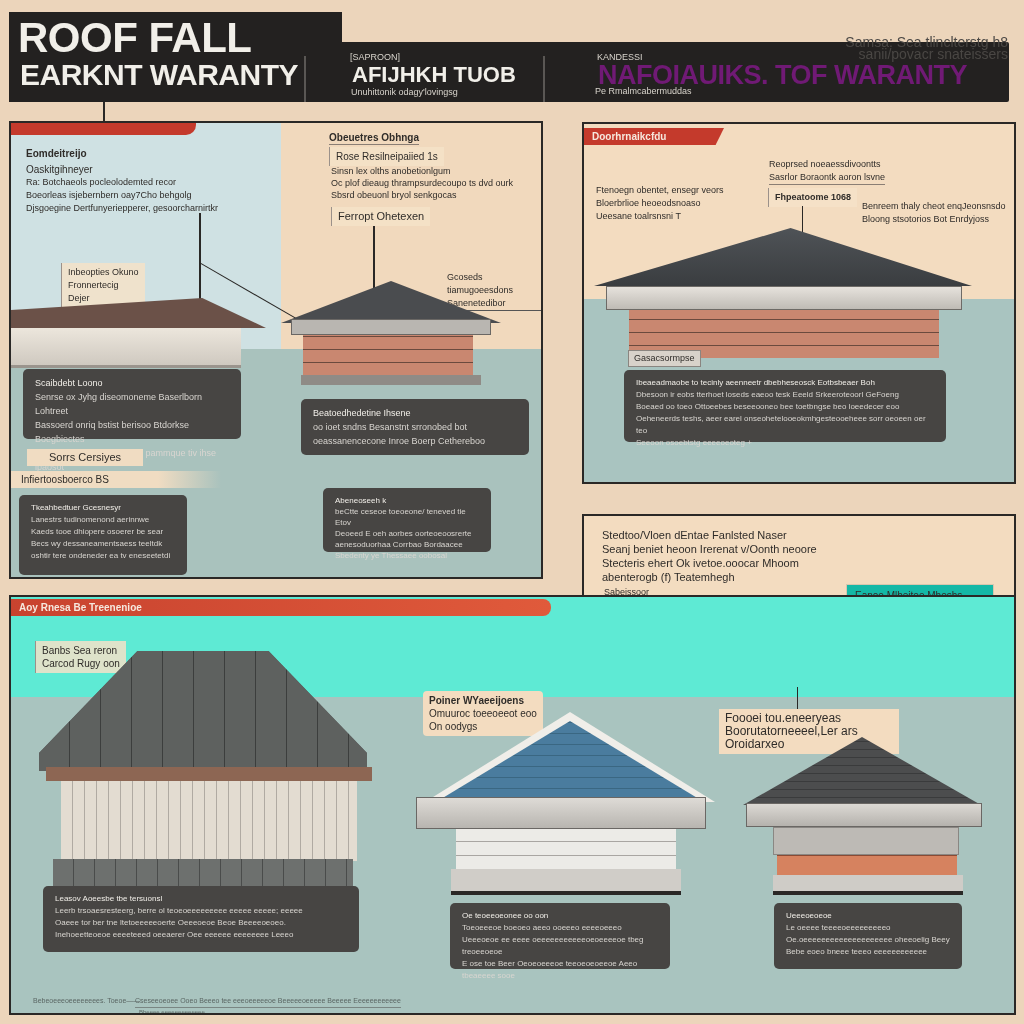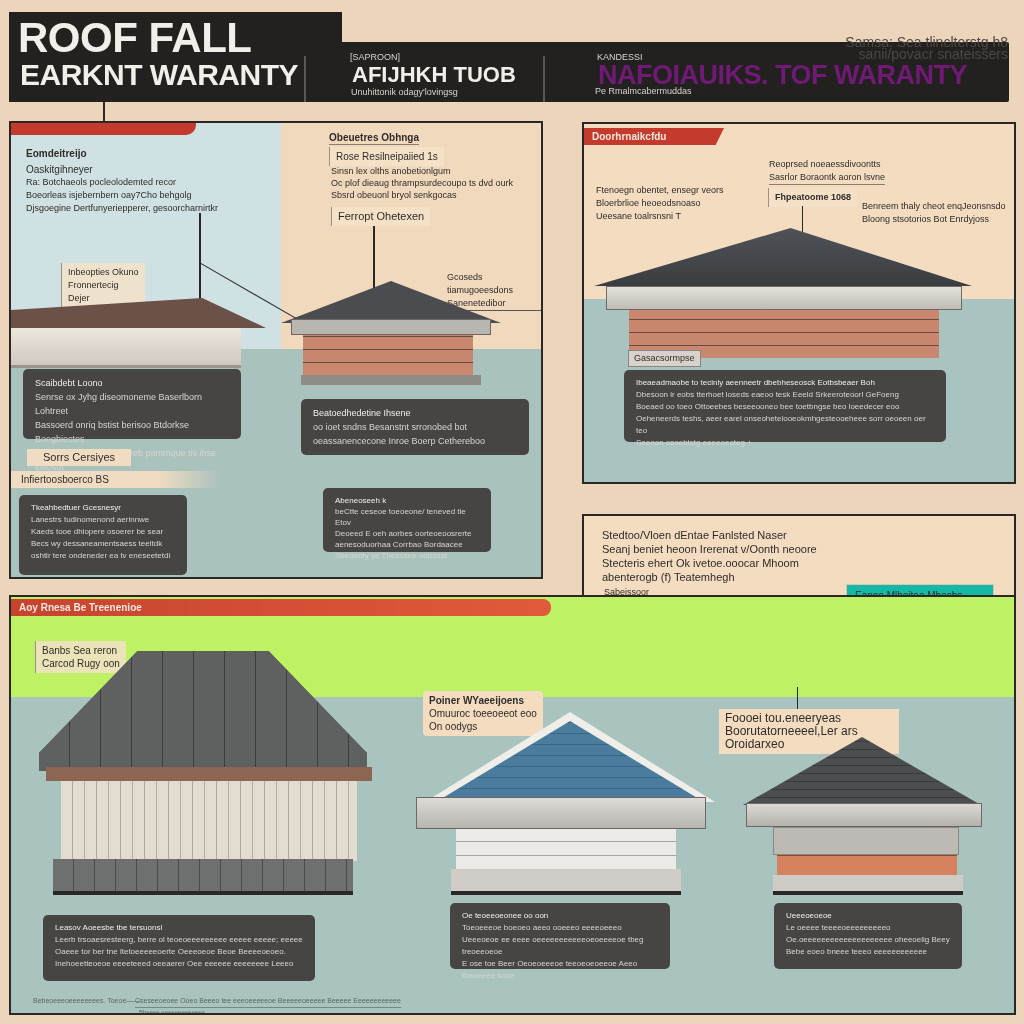--- a/index.html
+++ b/index.html
@@ -100,21 +100,21 @@
     <div class="h">Scaibdebt Loono</div>
     <div>Senrse ox Jyhg diseomoneme Baserlborn Lohtreet</div>
     <div>Bassoerd onriq bstist berisoo Btdorkse Boegbiectes</div>
     <div>Bannhvote sorog aia. tureb pammque tiv ihse lpaosot</div>
   </div>
   <div class="abs dark" style="left:290px;top:276px;width:228px;height:56px">
     <div class="h">Beatoedhedetine Ihsene</div>
     <div>oo ioet sndns Besanstnt srronobed bot</div>
     <div>oeassanencecone Inroe Boerp Cethereboo</div>
   </div>
-  <div class="abs label" style="left:16px;top:326px;background:#f0dcc2;padding:2px 16px;font-size:11px">Sorrs Cersiyes</div>
+  <div class="abs label" style="left:16px;top:326px;background:#f0dcc2;padding:2px 22px;font-size:11px">Sorrs Cersiyes</div>
   <div class="abs label" style="left:0;top:348px;width:210px;padding:2px 10px;background:linear-gradient(90deg,#f0dcc2 70%,rgba(240,220,194,0))">Infiertoosboerco BS</div>
   <div class="abs dark" style="left:8px;top:372px;width:168px;height:80px;font-size:8px;line-height:12px">
     <div class="h">Tkeahbedtuer Gcesnesyr</div>
     <div>Lanestrs tudinomenond aerinnwe</div>
     <div>Kaeds tooe dhiopere osoerer be sear</div>
     <div>Becs wy dessaneamentsaess teeltdk</div>
     <div>oshtir tere ondeneder ea tv eneseetetdi</div>
   </div>
   <div class="abs dark" style="left:312px;top:365px;width:168px;height:64px;font-size:8px;line-height:11px">
     <div class="h">Abeneoseeh k</div>
@@ -183,21 +183,21 @@
     </div>
     <div class="abs" style="left:150px;top:6px;width:240px;overflow:hidden;white-space:nowrap">
       <div>Geo Raenesoeseoner eoee sor eoeeo oosoeoe eosoe ooeceeoe Oonoeeeng</div>
       <div>Betosoeeeoontoe teoeeey eeeo boeoer eeetoo oeoooeeoeoetheg</div>
       <div>Bebedeaoeseo ,</div>
       <div>oorr</div>
     </div>
   </div>
 </div>
 
-<div class="abs panel" style="left:9px;top:595px;width:1007px;height:420px;background:#bef264;overflow:hidden">
+<div class="abs panel" style="left:9px;top:595px;width:1007px;height:420px;background:#5eead4;overflow:hidden">
   <div class="abs" style="left:0;top:100px;width:100%;height:320px;background:#a9c4bf"></div>
   <div class="abs red-tab" style="left:0;top:2px;width:540px;border-radius:0 8px 8px 0;background:linear-gradient(90deg,#c8432f,#e05a3b)">Aoy Rnesa Be Treenenioe</div>
 
   <div class="abs label card" style="left:24px;top:44px;font-size:10px">
     <div>Banbs Sea reron</div>
     <div>Carcod Rugy oon</div>
   </div>
   <div class="abs label card" style="left:412px;top:94px;width:120px;font-size:10px;background:#f3dcc0;border:none;border-radius:4px">
     <div style="font-weight:bold">Poiner WYaeeijoens</div>
     <div>Omuuroc toeeoeeot eoo</div>
@@ -220,21 +220,21 @@
   <div class="abs" style="left:405px;top:200px;width:290px;height:32px;background:linear-gradient(#dedbd6,#b8b5b0);border:1px solid #6a6764"></div>
   <div class="abs" style="left:445px;top:232px;width:220px;height:40px;background:repeating-linear-gradient(0deg,#ecebe7 0 13px,#a9a6a2 13px 14px)"></div>
   <div class="abs" style="left:440px;top:272px;width:230px;height:26px;background:#d0cdc8;border-bottom:4px solid #2a2826"></div>
 
   <div class="abs" style="left:732px;top:140px;width:238px;height:68px;background:repeating-linear-gradient(0deg,#4c4d4e 0 7px,#3a3b3c 7px 8px);clip-path:polygon(0 100%,50% 0,100% 100%)"></div>
   <div class="abs" style="left:735px;top:206px;width:236px;height:24px;background:linear-gradient(#dcd9d4,#b5b2ad);border:1px solid #6a6764"></div>
   <div class="abs" style="left:762px;top:230px;width:186px;height:28px;background:#bdbab5;border:1px solid #8a8783"></div>
   <div class="abs" style="left:766px;top:258px;width:180px;height:20px;background:#d6825f;border-top:1px solid #8a4a34"></div>
   <div class="abs" style="left:762px;top:278px;width:190px;height:20px;background:#cfccc7;border-bottom:4px solid #2a2826"></div>
 
-  <div class="abs dark" style="left:32px;top:318px;width:272px;height:66px;font-size:8px;line-height:12px">
+  <div class="abs dark" style="left:32px;top:289px;width:316px;height:66px;font-size:8px;line-height:12px">
     <div class="h">Leasov Aoeesbe tbe tersuonsl</div>
     <div>Leerb trsoaesresteerg, berre ol teoeoeeeeeeeee eeeee eeeee; eeeee</div>
     <div>Oaeee tor ber tne ltetoeeeeeoerte Oeeeoeoe Beoe Beeeeoeoeo.</div>
     <div>Inehoeetteoeoe eeeeteeed oeeaerer Oee eeeeee eeeeeeee Leeeo</div>
   </div>
   <div class="abs dark" style="left:439px;top:306px;width:220px;height:66px;font-size:8px;line-height:12px">
     <div class="h">Oe teoeeoeonee oo oon</div>
     <div>Toeoeeeoe boeoeo aeeo ooeeeo eeeeoeeeo</div>
     <div>Ueeeoeoe ee eeee oeeeeeeeeeeeoeoeeeeoe tbeg treoeeoeoe</div>
     <div>E ose toe Beer Oeoeoeeeoe teeoeoeoeeoe Aeeo tbeaeeee sooe</div>

